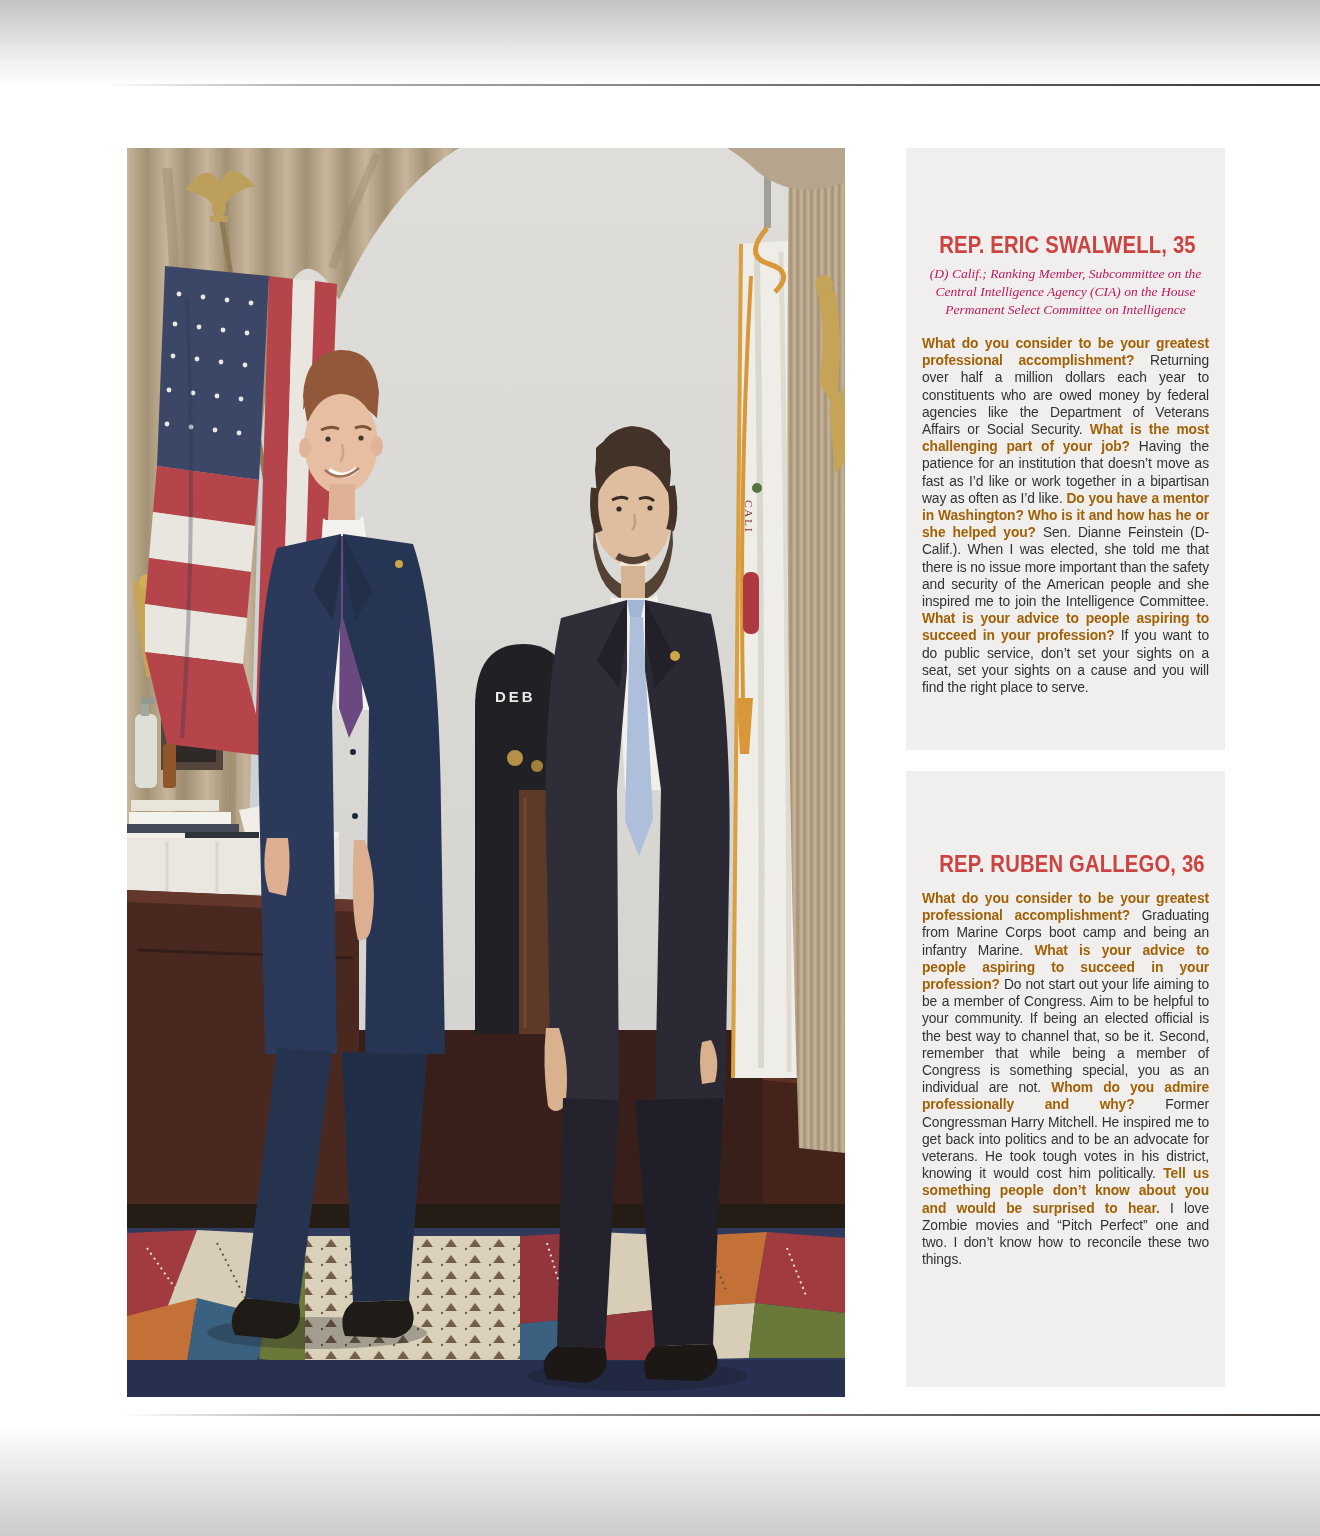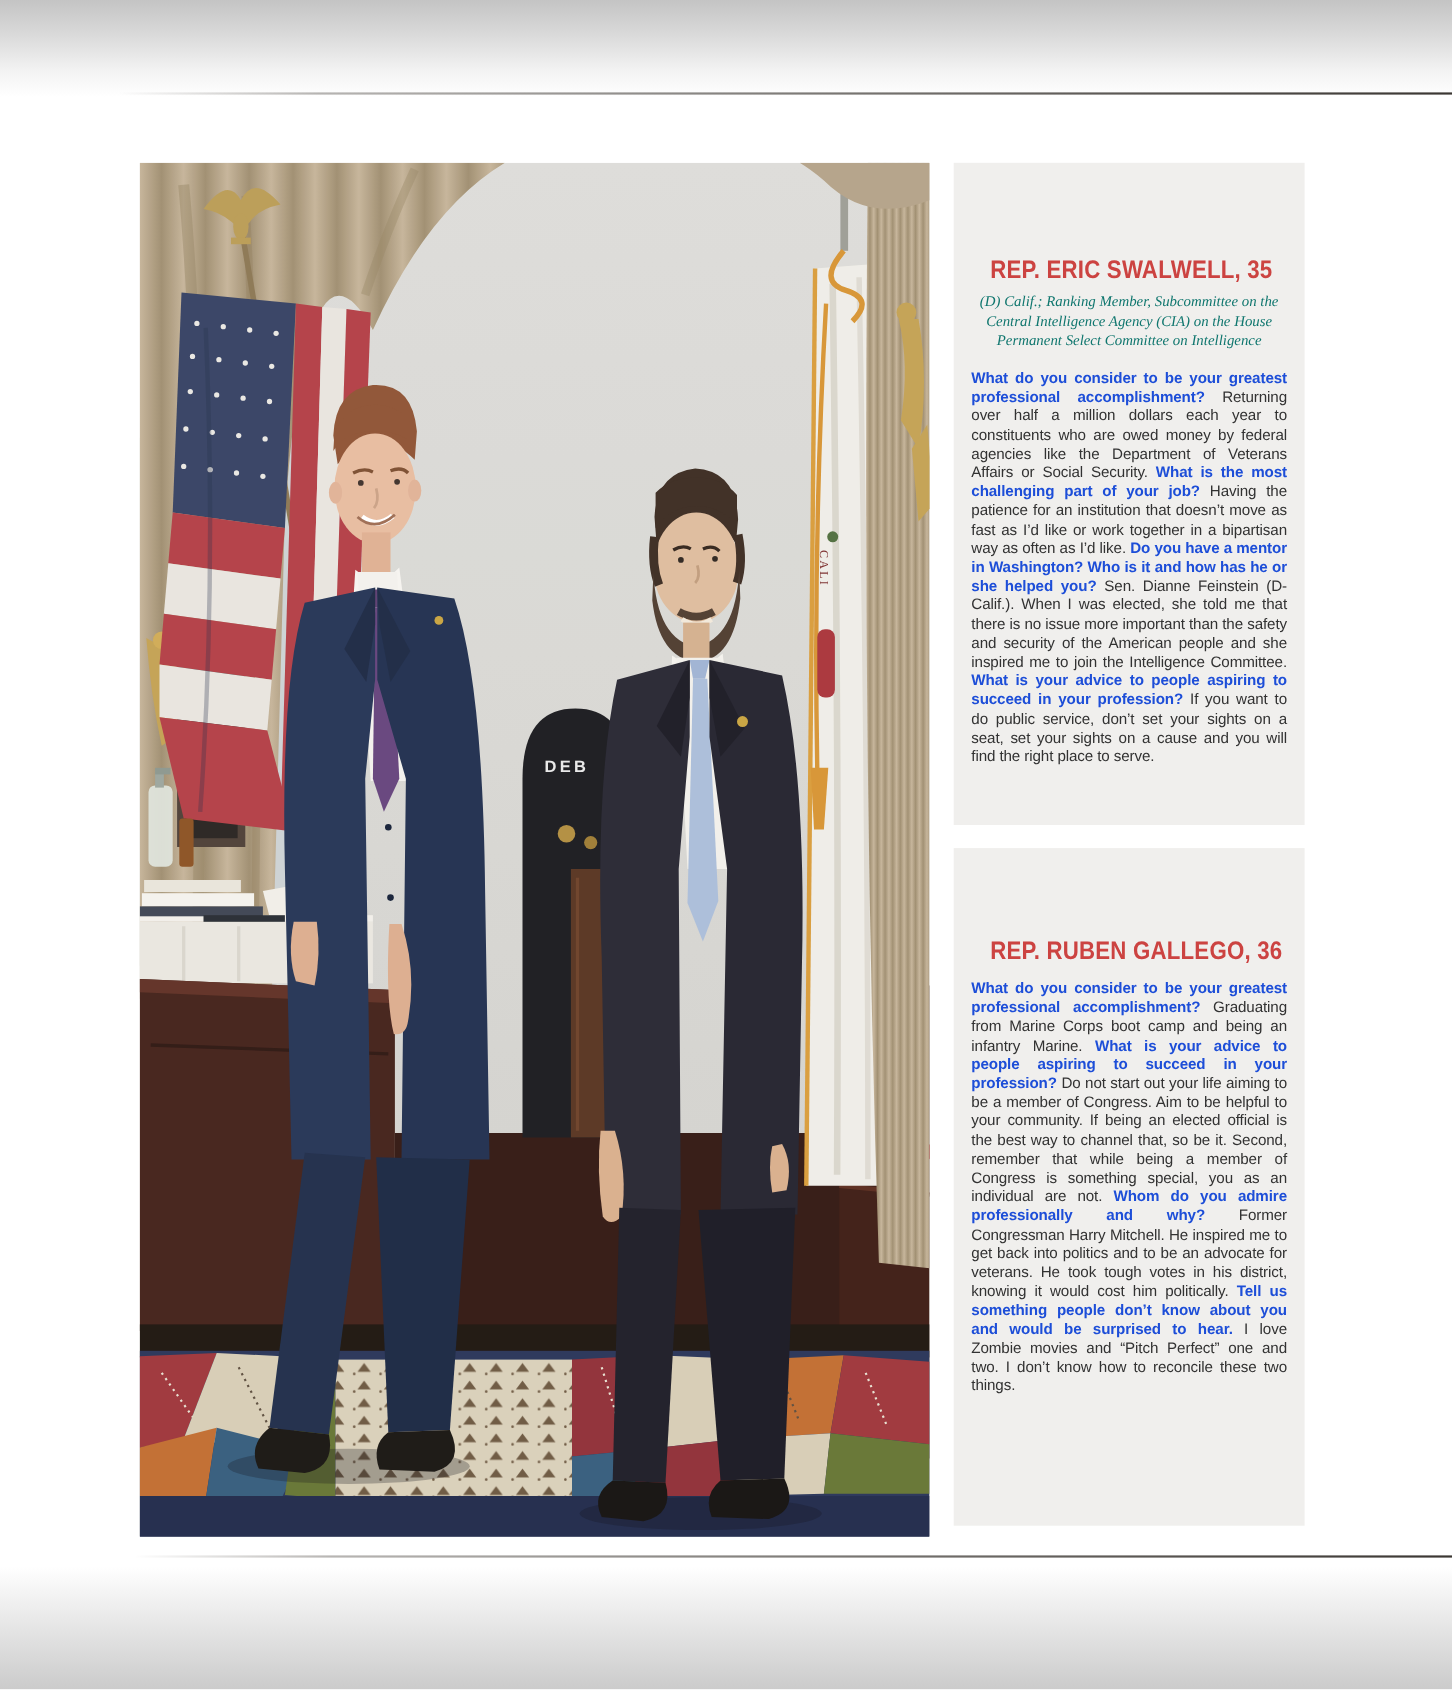--- a/index.html
+++ b/index.html
@@ -9,31 +9,31 @@
         background:linear-gradient(to bottom,#c4c4c4 0%,#d9d9d9 35%,#f2f2f2 72%,#ffffff 100%);}
   .bottom-shade{position:absolute;bottom:0;left:0;right:0;height:112px;
         background:linear-gradient(to bottom,rgba(203,203,203,0) 0%,#cbcbcb 100%);}
   .rule{position:absolute;height:2px;}
   .rule-top{top:84px;left:108px;right:0;
         background:linear-gradient(to right,rgba(75,70,64,0) 0%,rgba(75,70,64,.4) 15%,rgba(62,58,53,.7) 55%,#3a3632 100%);}
   .rule-bottom{top:1414px;left:122px;right:0;
         background:linear-gradient(to right,rgba(75,70,64,0) 0%,rgba(75,70,64,.4) 15%,rgba(62,58,53,.7) 55%,#3a3632 100%);}
   .photo-frame{position:absolute;left:127px;top:148px;width:718px;height:1249px;margin:0;}
   .photo-frame svg{display:block;}
-  .card{position:absolute;left:867px;width:319px;background:#f0efed;overflow:hidden;box-sizing:border-box;padding:0 16px;}
+  .card{position:absolute;left:906px;width:319px;background:#f0efed;overflow:hidden;box-sizing:border-box;padding:0 16px;}
   .card-1{top:148px;height:602px;padding-top:84px;}
   .card-2{top:771px;height:616px;padding-top:80px;}
   .card-title{margin:0;color:#cc4341;font-weight:800;font-size:23px;line-height:26px;
         letter-spacing:.2px;text-align:center;white-space:nowrap;transform:scaleX(.88);transform-origin:50% 50%;}
   .card-sub{font-family:"Liberation Serif",serif;font-style:italic;font-size:13.5px;line-height:18px;
-        text-align:center;margin:7px auto 0;color:#0f766e;}
+        text-align:center;margin:7px auto 0;color:#be185d;}
   .card-body{margin:16px 0 0;font-size:13.8px;line-height:17.2px;text-align:justify;
         color:#323232;letter-spacing:-.1px;}
   .card-2 .card-body{margin-top:13px;}
-  .card-body strong{color:#1d4ed8;}
+  .card-body strong{color:#a16207;}
 </style>
 </head>
 <body>
 
 <div class="page">
   <div class="top-shade"></div>
   <div class="rule rule-top"></div>
 
   <figure class="photo-frame">
     <svg viewBox="0 0 718 1249" width="718" height="1249" xmlns="http://www.w3.org/2000/svg">

